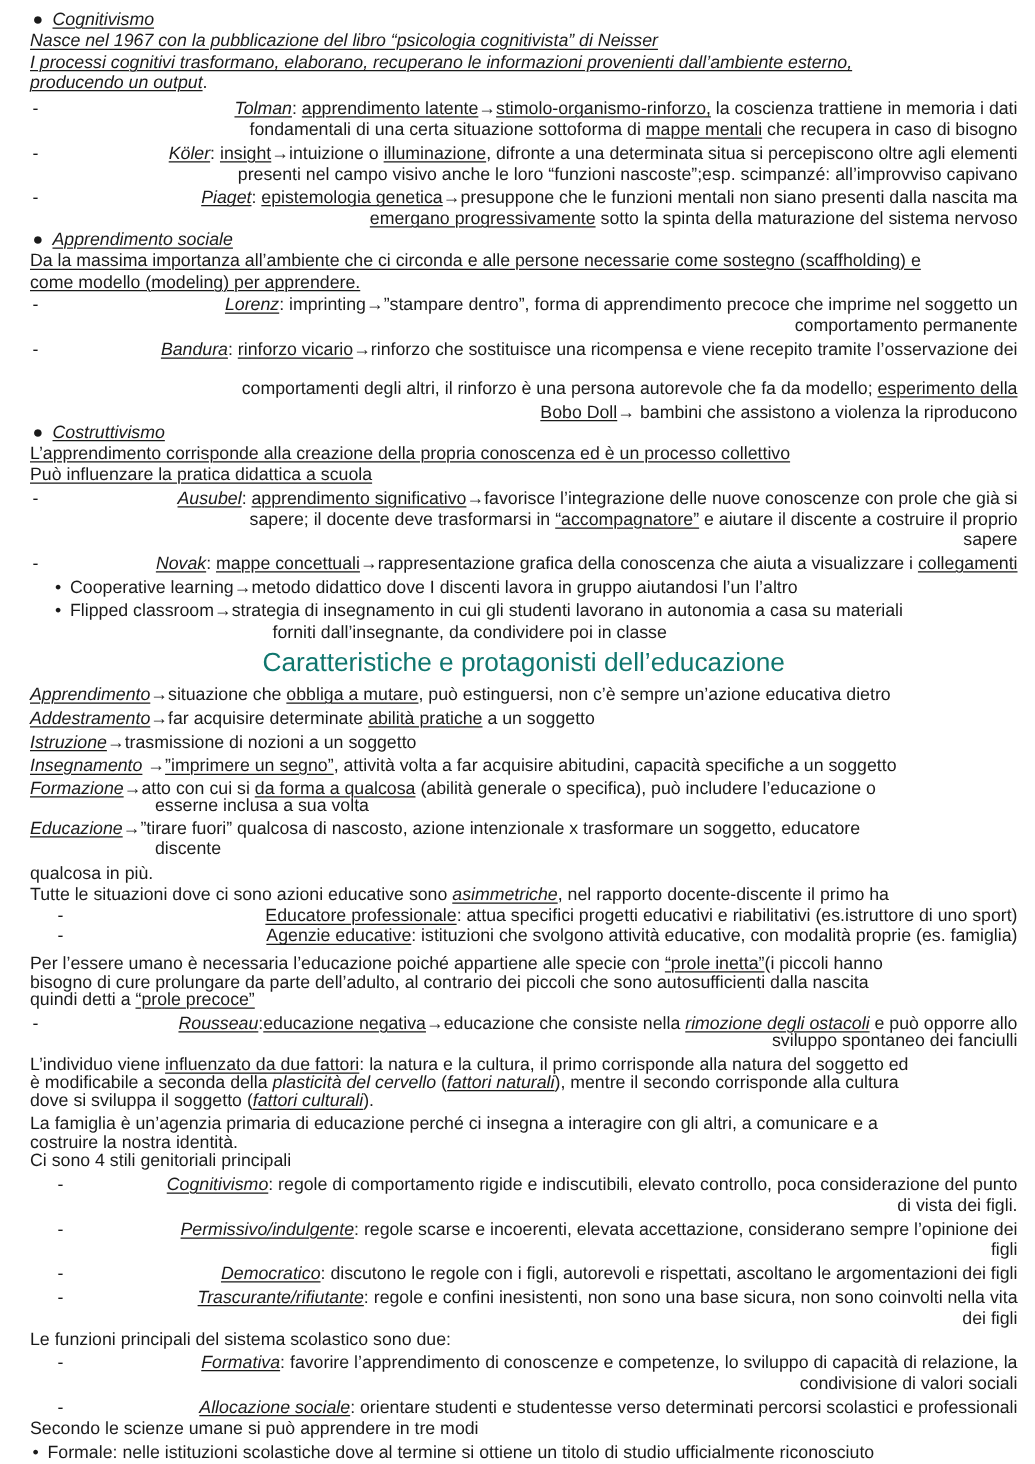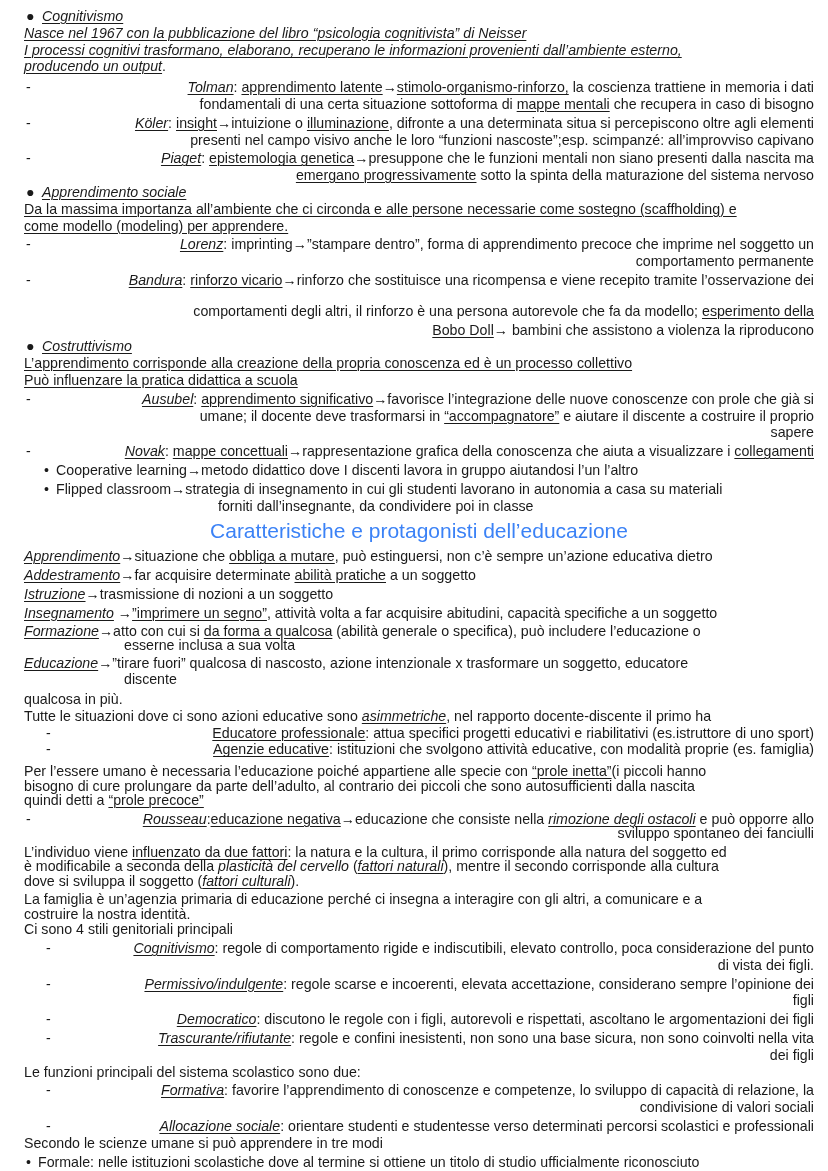--- a/index.html
+++ b/index.html
@@ -16,21 +16,21 @@
   .line { margin: 0; white-space: nowrap; }
   .sec-head { margin: 0; padding-left: 2px; }
   .sec-head .dot { display: inline-block; width: 16px; }
   .dash-item { position: relative; padding-left: 18px; margin-top: 2px; }
   .dash-item .dash { position: absolute; left: 2px; top: 0; }
   .dash-item .cont { display: block; white-space: nowrap; text-align: right; }
   .dash-item.indent { margin-left: 20px; }
   .bul-item { position: relative; padding-left: 14px; margin-top: 2px; white-space: nowrap; }
   .bul-item .bul { position: absolute; left: 2px; top: 0; }
   .title-red {
-    text-align: center; color: #3b82f6; font-size: 21px; line-height: 26px;
+    text-align: center; color: #0f766e; font-size: 21px; line-height: 26px;
     margin: 4px 0 4px 0;
   }
   .def { margin-top: 2px; white-space: nowrap; }
   .cont-line { display: block; white-space: nowrap; }
   .p { margin-top: 3px; }
   .tight { line-height: 14.5px; }
 </style>
 </head>
 <body>
 
@@ -87,21 +87,21 @@
   <div>
     <p class="sec-head">
       <span class="dot">●</span><span class="i u b">Costruttivismo</span>
     </p>
     <p class="line u">L’apprendimento corrisponde alla creazione della propria conoscenza ed è un processo collettivo</p>
     <p class="line u">Può influenzare la pratica didattica a scuola</p>
 
     <div class="dash-item">
       <span class="dash">-</span>
       <span class="cont"><span class="b i u">Ausubel</span><span>: </span><span class="u">apprendimento significativo</span><span>→</span><span>favorisce l’integrazione delle nuove conoscenze con prole che già si</span></span>
-      <span class="cont" style="padding-left:64px"><span>umane; il docente deve trasformarsi in </span><span class="u">“accompagnatore”</span><span> e aiutare il discente a costruire il proprio</span></span>
+      <span class="cont" style="padding-left:64px"><span>sapere; il docente deve trasformarsi in </span><span class="u">“accompagnatore”</span><span> e aiutare il discente a costruire il proprio</span></span>
       <span class="cont" style="padding-left:64px">sapere</span>
     </div>
 
     <div class="dash-item">
       <span class="dash">-</span>
       <span class="cont"><span class="b i u">Novak</span><span>: </span><span class="u">mappe concettuali</span><span>→</span><span>rappresentazione grafica della conoscenza che aiuta a visualizzare i </span><span class="u">collegamenti</span></span>
     </div>
 
     <div class="bul-item" style="margin-left:18px">
       <span class="bul">•</span>

